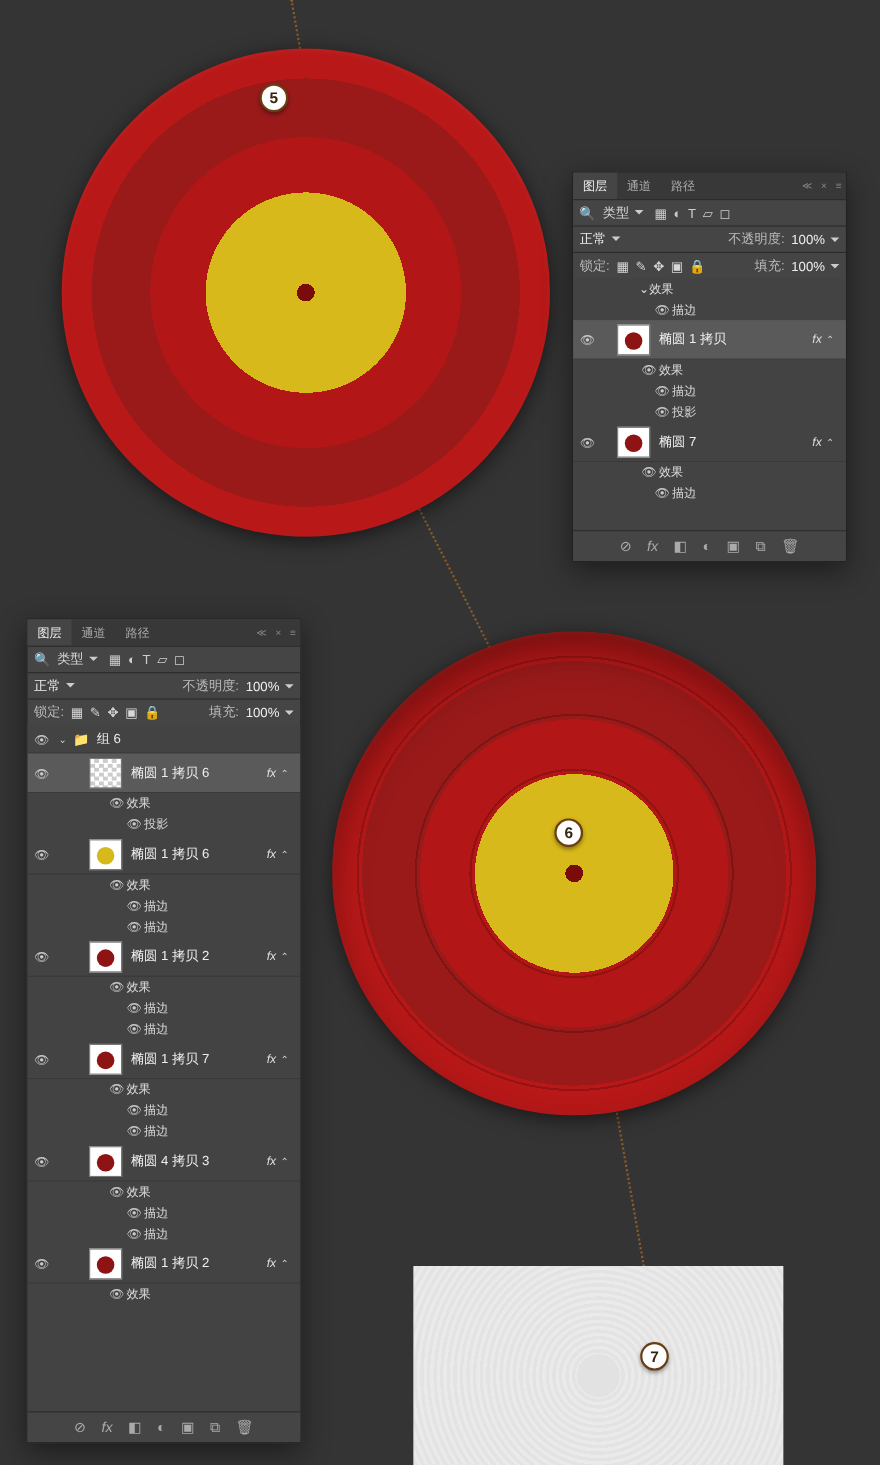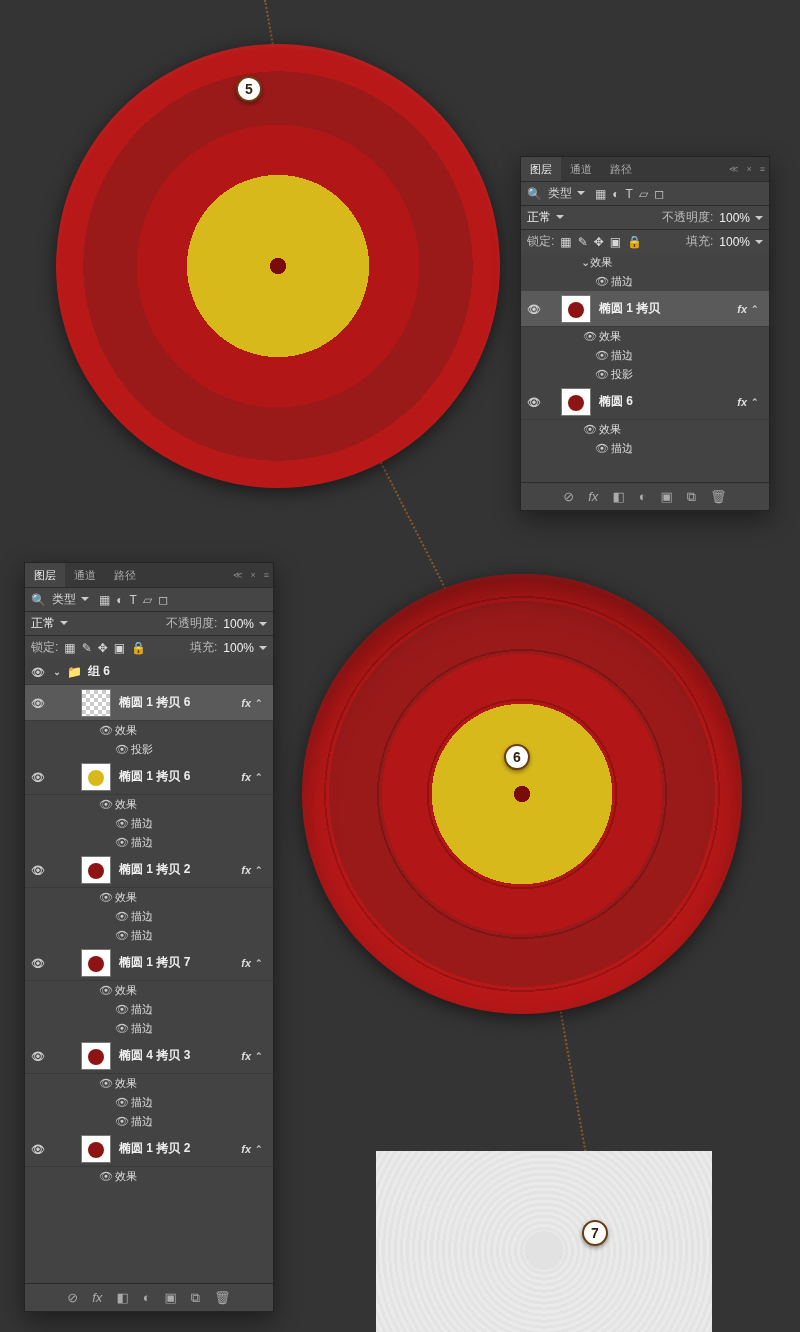--- a/index.html
+++ b/index.html
@@ -151,21 +151,20 @@
     flex:1 1 auto;
     overflow:hidden;
     background:#434343;
   }
   .lrow{
     display:flex;
     align-items:center;
     height:36px;
     border-bottom:1px solid #393939;
     font-size:12px;
-    font-weight:bold;
   }
   .lrow.sel{ background: var(--row-sel); }
   .lrow .vis{
     width:26px;
     text-align:center;
     color:#ccc;
     font-size:12px;
   }
   .lrow .indent{ width:0; }
   .lrow .indent.d1{ width:14px;}
@@ -354,21 +353,21 @@
     </div>
     <div class="eff d1">
       <span class="eye eye-glyph"></span>
       <span>投影</span>
     </div>
 
     <div class="lrow">
       <span class="vis eye-glyph"></span>
       <span class="indent d1"></span>
       <div class="thumb red"></div>
-      <span class="name">椭圆 6</span>
+      <span class="name">椭圆 7</span>
       <span class="fx">fx</span>
       <span class="caret">⌃</span>
     </div>
     <div class="eff d0">
       <span class="eye eye-glyph"></span>
       <span>效果</span>
     </div>
     <div class="eff d1">
       <span class="eye eye-glyph"></span>
       <span>描边</span>

